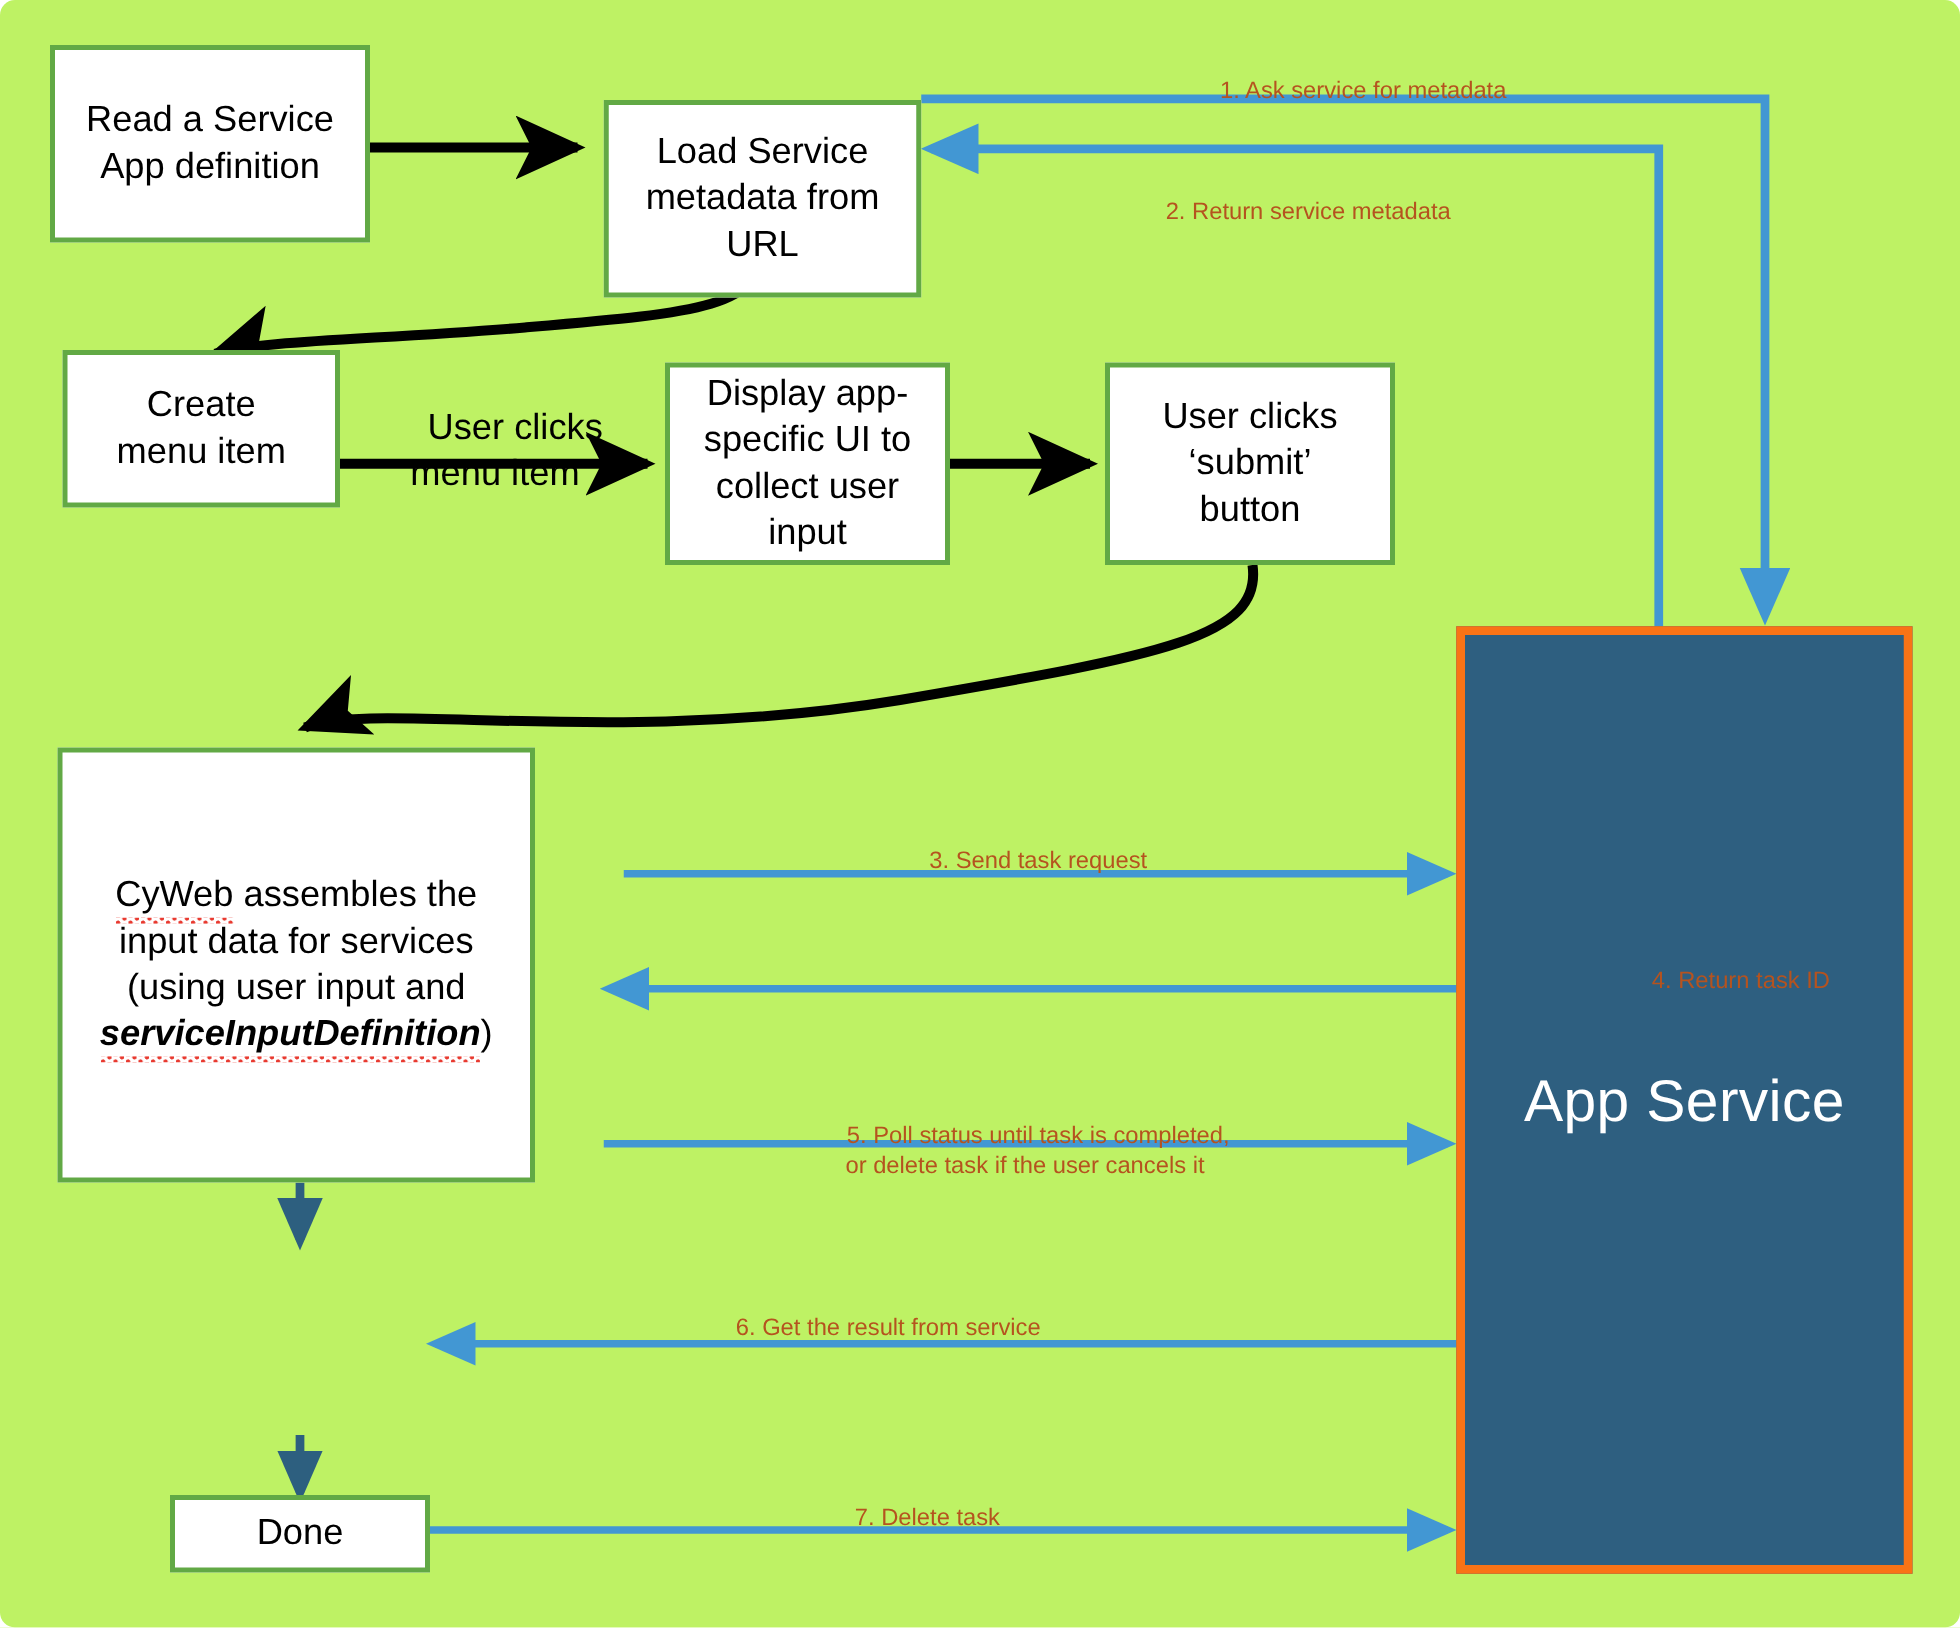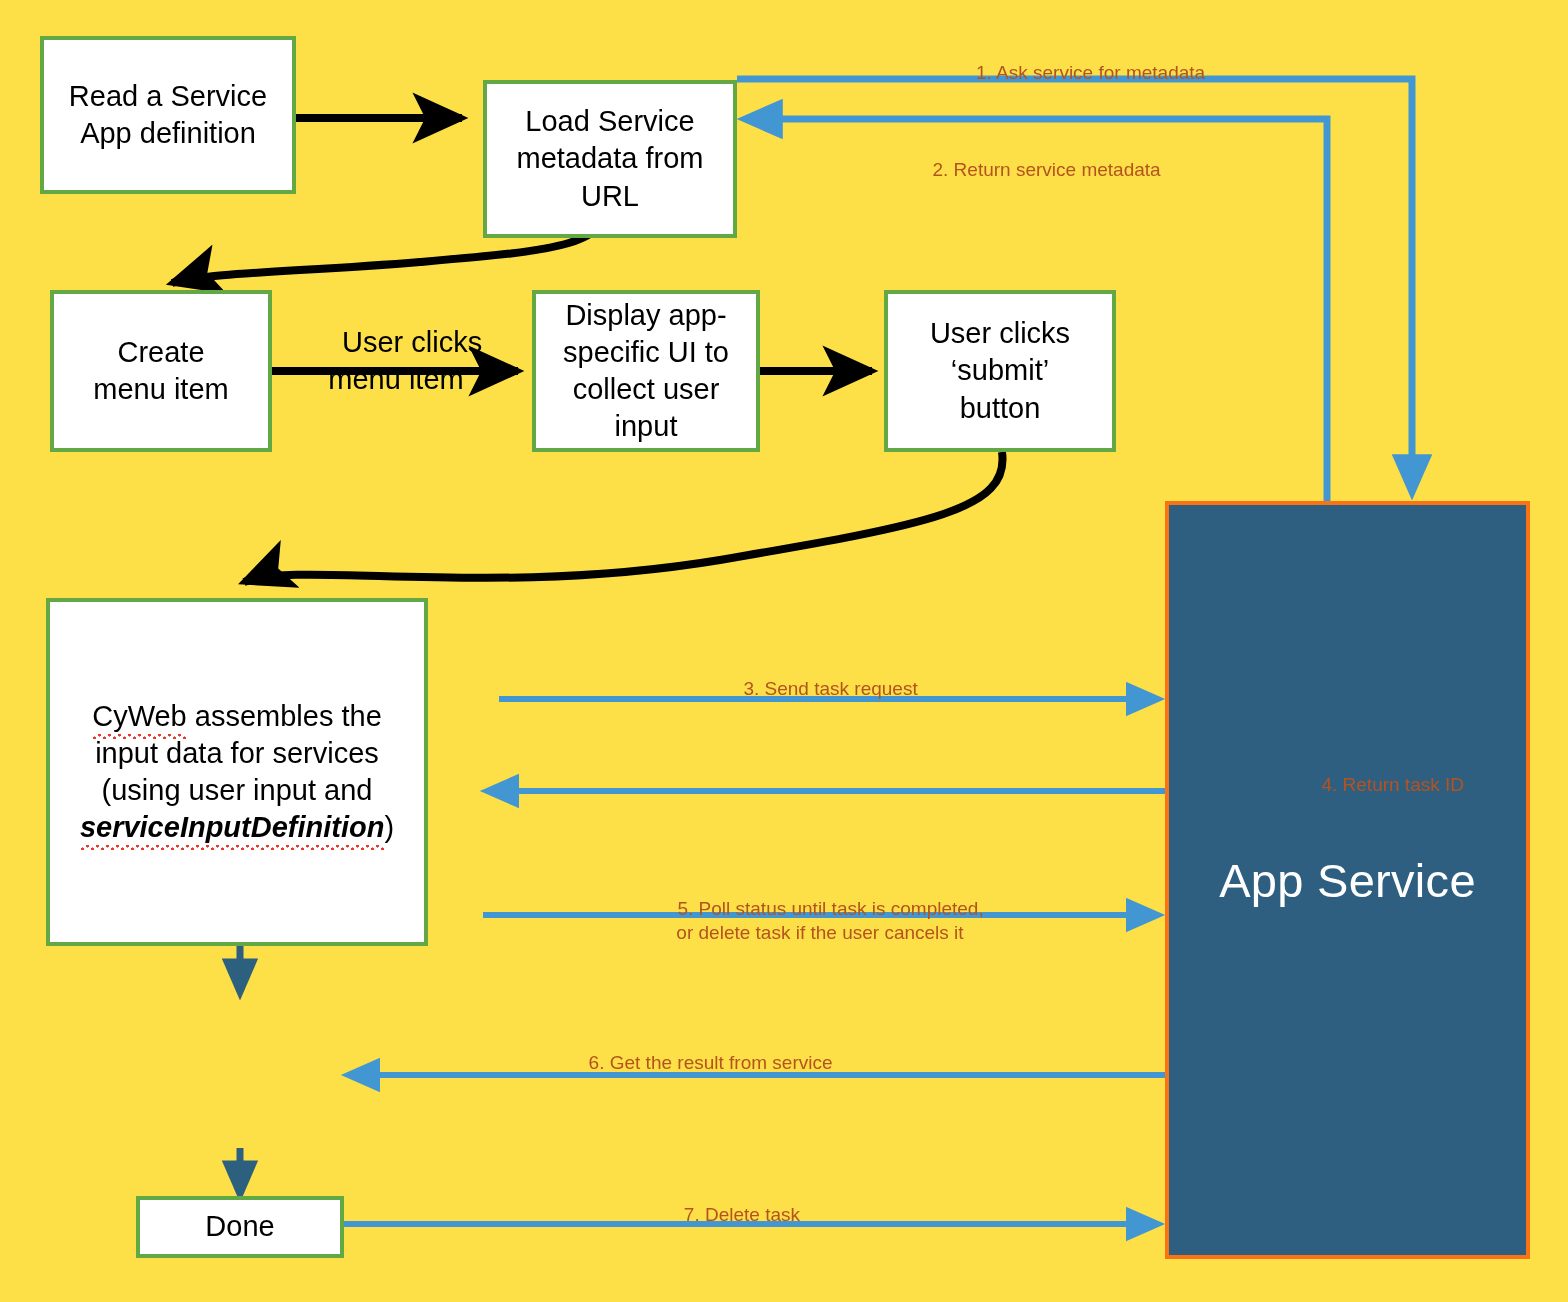--- a/index.html
+++ b/index.html
@@ -8,22 +8,23 @@
     background: #ffffff;
   }
   body {
     font-family: "Liberation Sans", sans-serif;
     -webkit-font-smoothing: antialiased;
   }
   #stage {
     position: relative;
     width: 1568px;
     height: 1302px;
-    background: #fde047;
+    background: #bef264;
     overflow: hidden;
+    border-radius: 12px;
   }
   #wires {
     position: absolute;
     left: 0; top: 0;
     width: 1568px;
     height: 1302px;
     pointer-events: none;
   }
   .node {
     position: absolute;
@@ -36,21 +37,21 @@
     text-align: center;
     color: #000000;
     font-size: 29px;
     line-height: 1.28;
     padding: 4px 8px;
   }
   .node .txt { display: block; width: 100%; }
   .appservice {
     position: absolute;
     box-sizing: border-box;
-    border: 4px solid #f97316;
+    border: 7px solid #f97316;
     background: #2e5f80;
     color: #ffffff;
     display: flex;
     align-items: center;
     justify-content: center;
     font-size: 47px;
     letter-spacing: 0.3px;
   }
   .edge-label {
     position: absolute;
@@ -163,21 +164,21 @@
   </svg>
 
   <div class="node" style="left:40px; top:36px; width:256px; height:158px;">
     <span class="txt">Read a Service<br>App definition</span>
   </div>
 
   <div class="node" style="left:483px; top:36px; width:254px; height:158px;margin-top:44px;">
     <span class="txt">Load Service<br>metadata from<br>URL</span>
   </div>
 
-  <div class="node" style="left:50px; top:290px; width:222px; height:162px;justify-content:center;">
+  <div class="node" style="left:50px; top:280px; width:222px; height:126px;justify-content:center;">
     <span class="txt">Create<br>menu item</span>
   </div>
 
   <div class="flow-label" style="left:296px; top:286px; width:200px;">
     <span>User clicks<br>menu item</span>
   </div>
 
   <div class="node" style="left:532px; top:290px; width:228px; height:162px;">
     <span class="txt">Display app-<br>specific UI to<br>collect user<br>input</span>
   </div>

